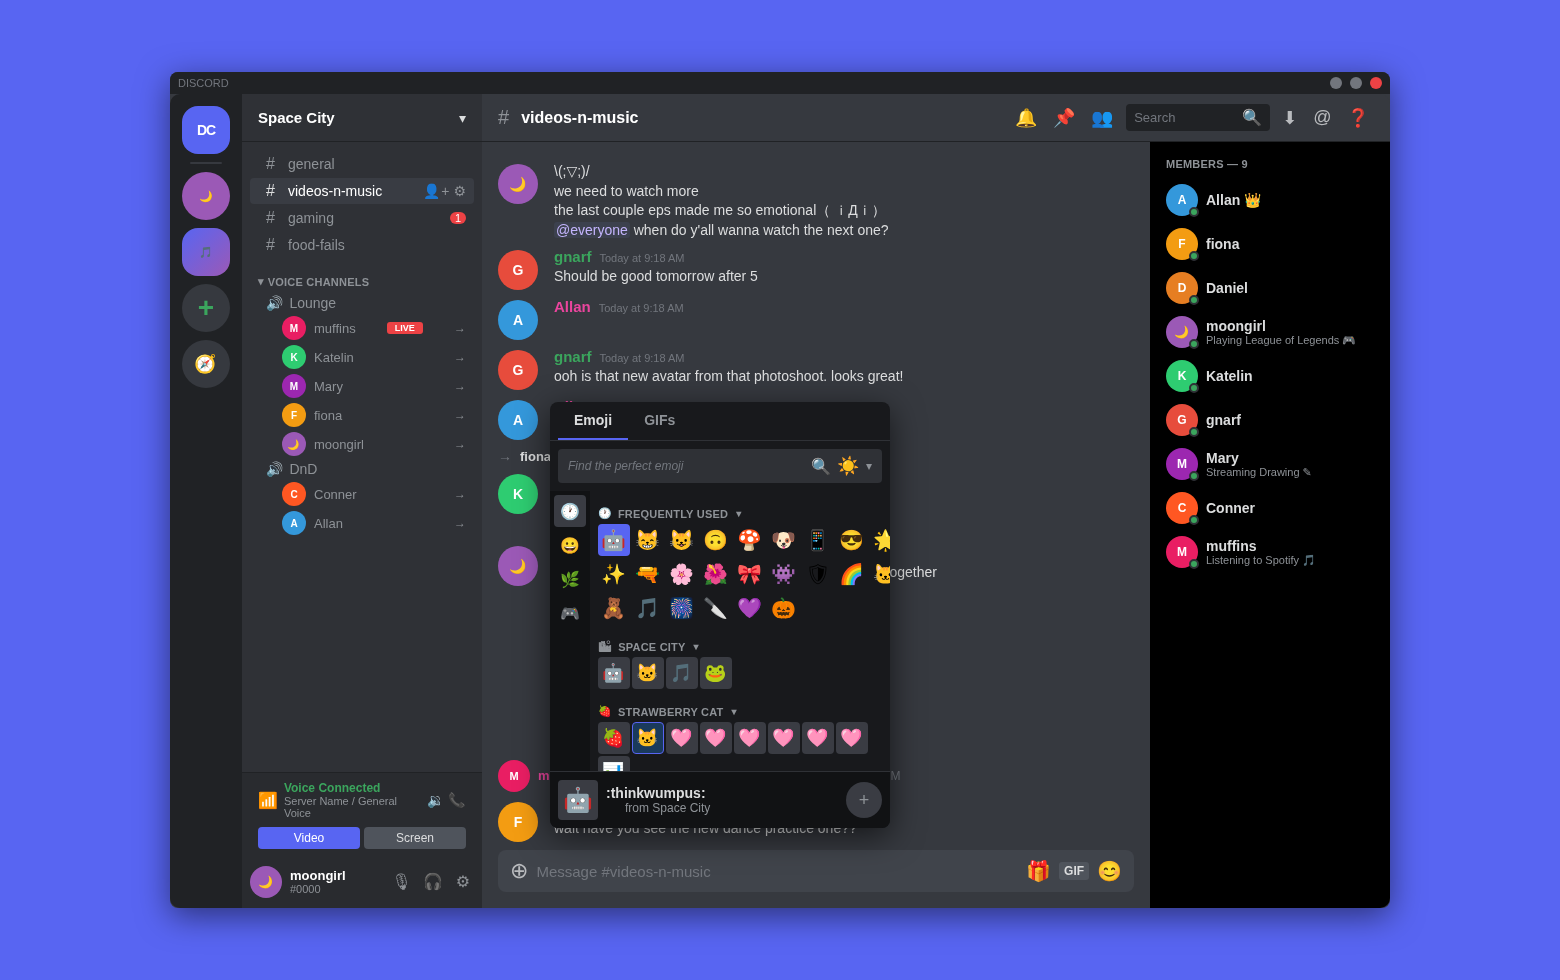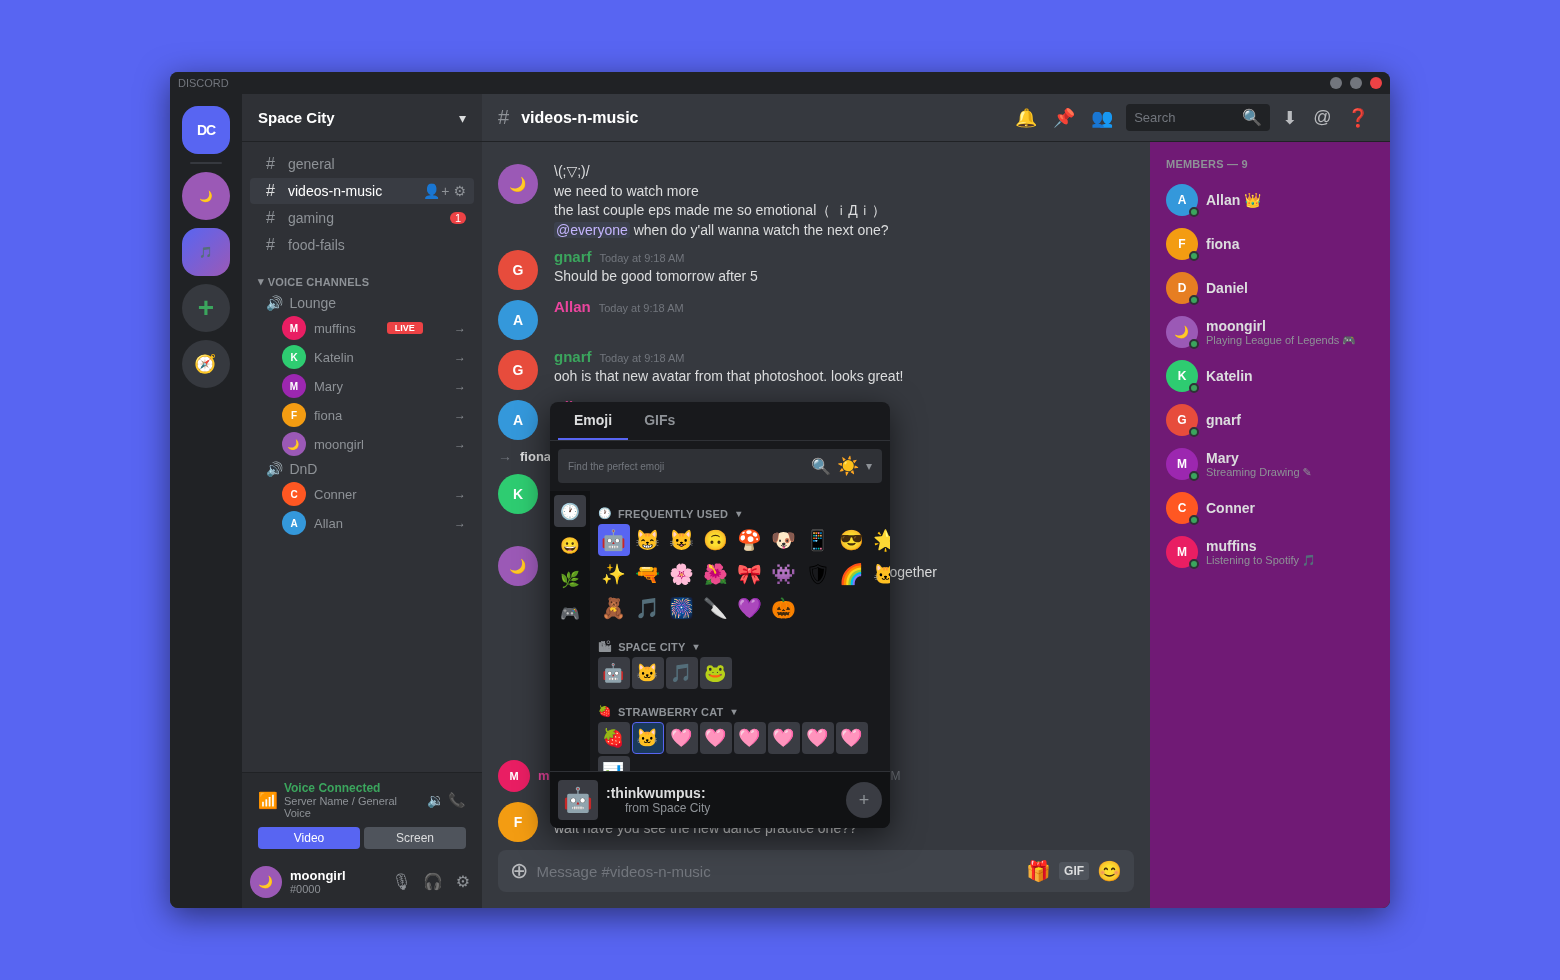--- a/index.html
+++ b/index.html
@@ -46,20 +46,21 @@
       font-size: 8px;
       display: flex;
       align-items: center;
       justify-content: center;
       color: transparent;
     }
     .discord-body {
       display: flex;
       flex: 1;
       overflow: hidden;
+      border-radius: 10px;
     }
     
     .server-sidebar {
       width: 72px;
       background: #202225;
       display: flex;
       flex-direction: column;
       align-items: center;
       padding: 12px 0;
       gap: 8px;
@@ -416,21 +417,21 @@
       color: #dcddde;
       font-size: 15px;
       padding: 11px 0;
     }
     .message-input::placeholder { color: #72767d; }
     .message-input-icons { display: flex; gap: 8px; align-items: center; color: #b9bbbe; font-size: 20px; }
     .message-icon-btn { cursor: pointer; }
     
     .members-sidebar {
       width: 240px;
-      background: #701a75;
+      background: #000000;
       padding: 16px 8px;
       overflow-y: auto;
     }
     .members-header {
       font-size: 11px;
       font-weight: 700;
       color: #8e9297;
       text-transform: uppercase;
       letter-spacing: 0.02em;
       padding: 0 8px 8px;
@@ -502,22 +503,23 @@
       margin: 8px;
       border-radius: 4px;
       padding: 6px 10px;
       gap: 6px;
     }
     .emoji-search input {
       background: transparent;
       border: none;
       outline: none;
       color: #dcddde;
-      font-size: 10px;
+      font-size: 12px;
       flex: 1;
+      font-style: italic;
     }
     .emoji-search input::placeholder { color: #72767d; }
     .emoji-sidebar {
       display: flex;
       position: relative;
     }
     .emoji-category-icons {
       width: 40px;
       background: #111214;
       display: flex;

